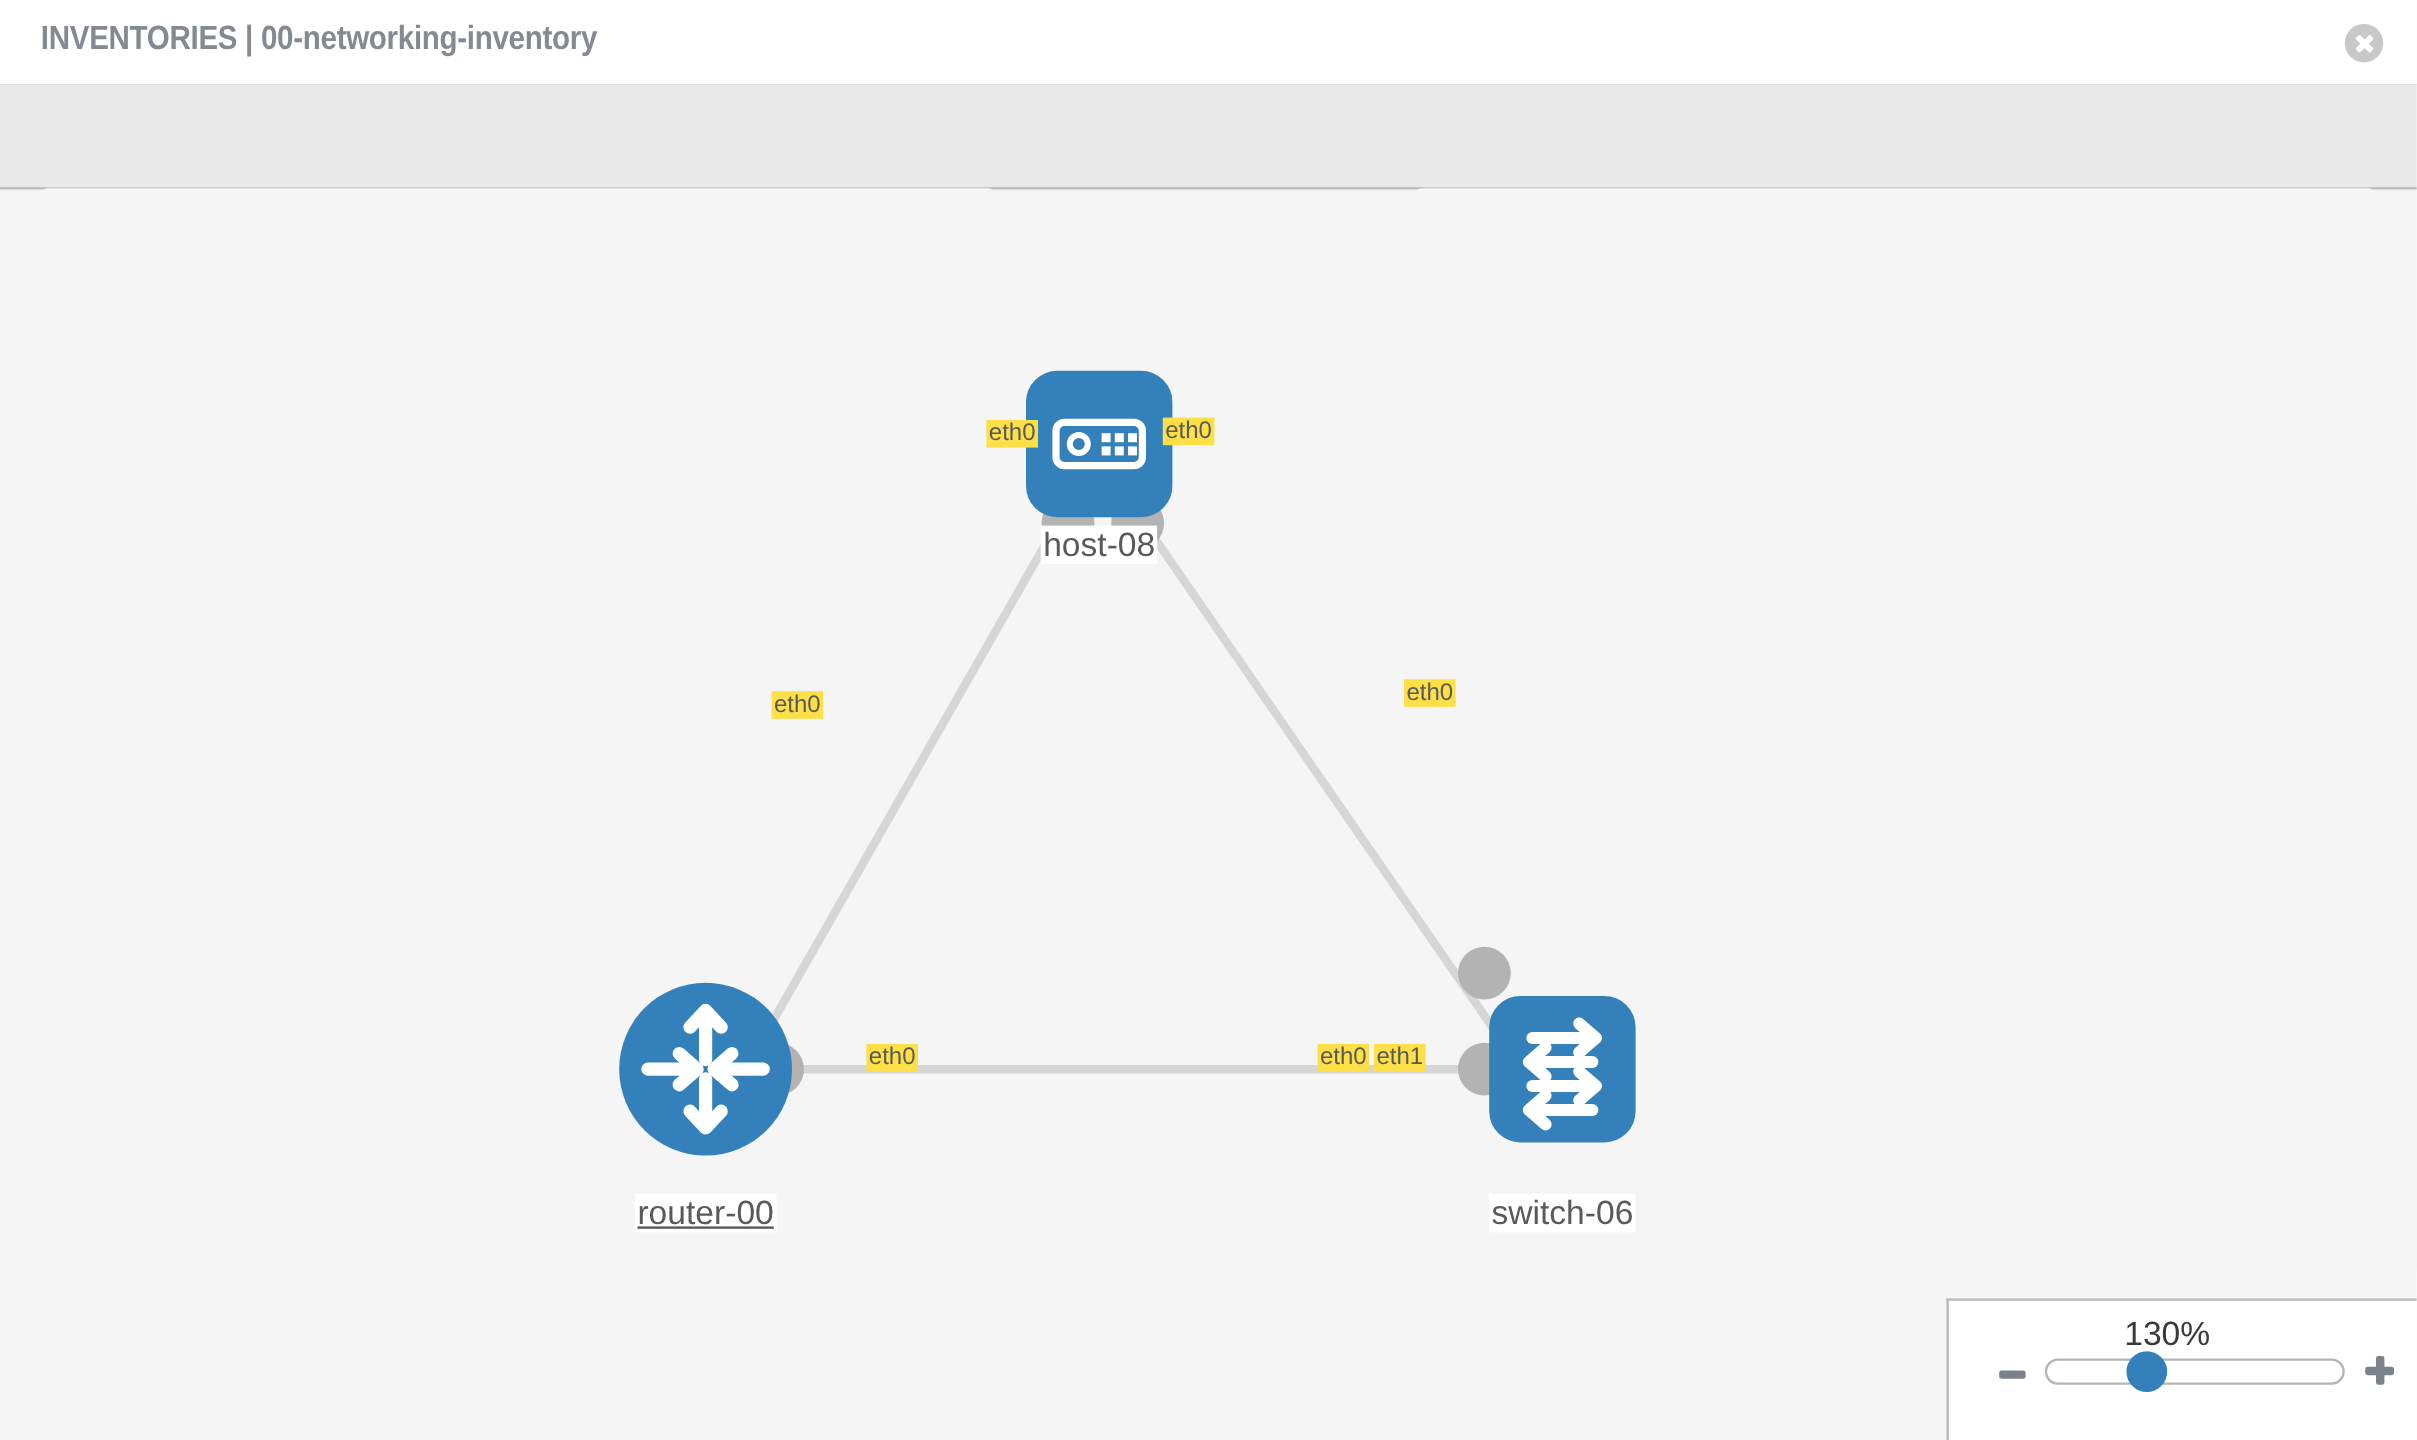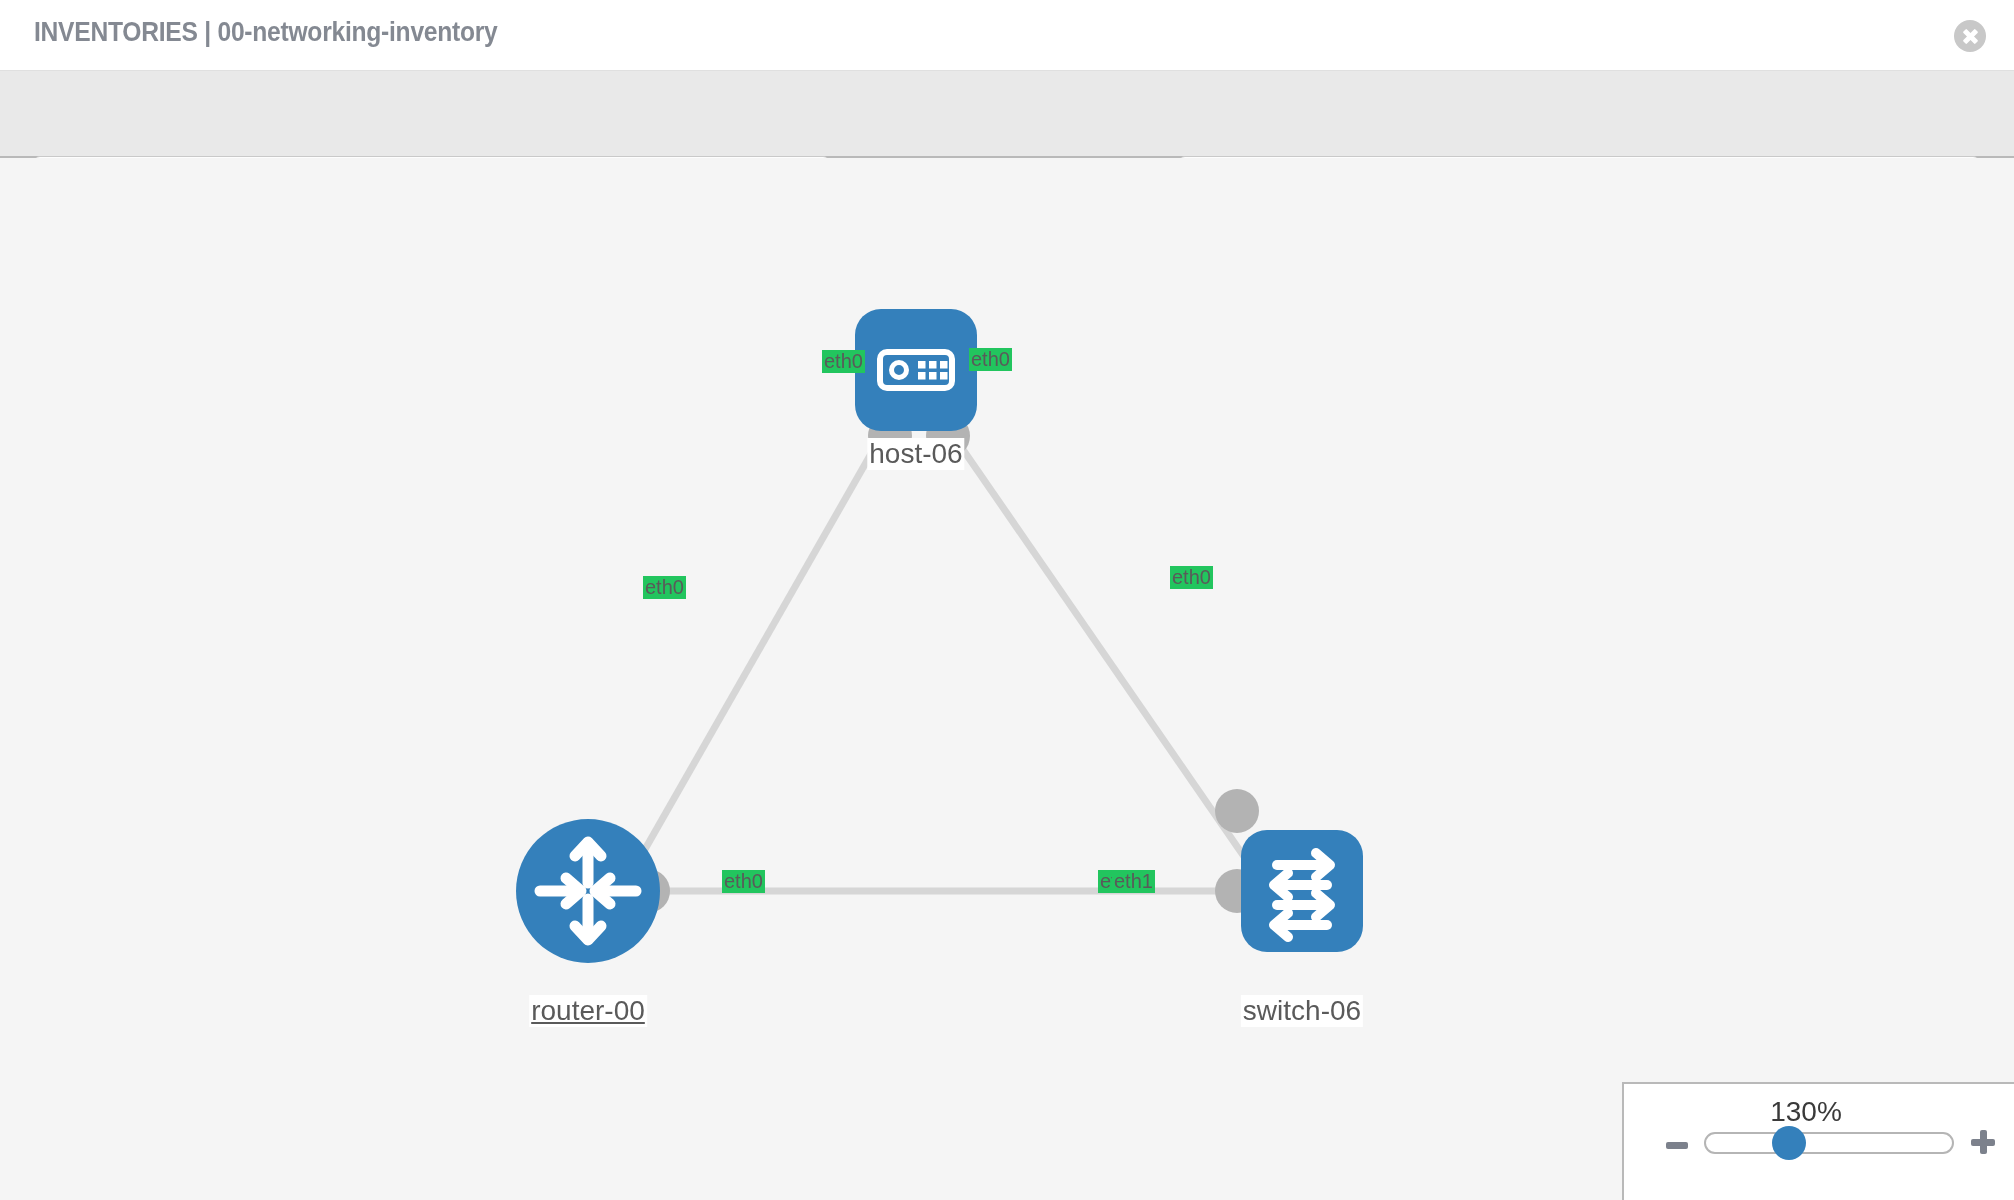--- a/index.html
+++ b/index.html
@@ -156,21 +156,21 @@
     font-family: "Liberation Sans", sans-serif;
     white-space: nowrap;
     padding: 0 2px;
     transform: translateX(-50%);
     line-height: 1.15;
   }
   .iface-label {
     position: absolute;
     font-size: 20px;
     color: #5a5a5a;
-    background: #22c55e;
+    background: #fde047;
     font-family: "Liberation Sans", sans-serif;
     white-space: nowrap;
     padding: 0 2px;
     line-height: 1.15;
   }
 
   
   .zoom-panel {
     position: absolute;
     left: 1622px;
@@ -358,23 +358,23 @@
     <div class="iface-label" style="left:969px; top:190px;">eth0</div>
 
     <div class="iface-label" style="left:643px; top:418px;">eth0</div>
 
     <div class="iface-label" style="left:1170px; top:408px;">eth0</div>
 
     <div class="iface-label" style="left:722px; top:712px;">eth0</div>
 
     <div class="iface-label" style="left:1098px; top:712px;">eth0</div>
 
-    <div class="iface-label" style="left:1112px; top:712px;">eth1</div>
-
-    <div class="node-label" style="left:916px; top:280px;">host-06</div>
+    <div class="iface-label" style="left:1145px; top:712px;">eth1</div>
+
+    <div class="node-label" style="left:916px; top:280px;">host-08</div>
 
     <div class="node-label" style="left:588px; top:837px;text-decoration:underline;">router-00</div>
 
     <div class="node-label" style="left:1302px; top:837px;">switch-06</div>
   </div>
 
   <div class="zoom-panel">
     <div class="zoom-value">130%</div>
     <div class="zoom-minus"></div>
     <div class="zoom-track"></div>

